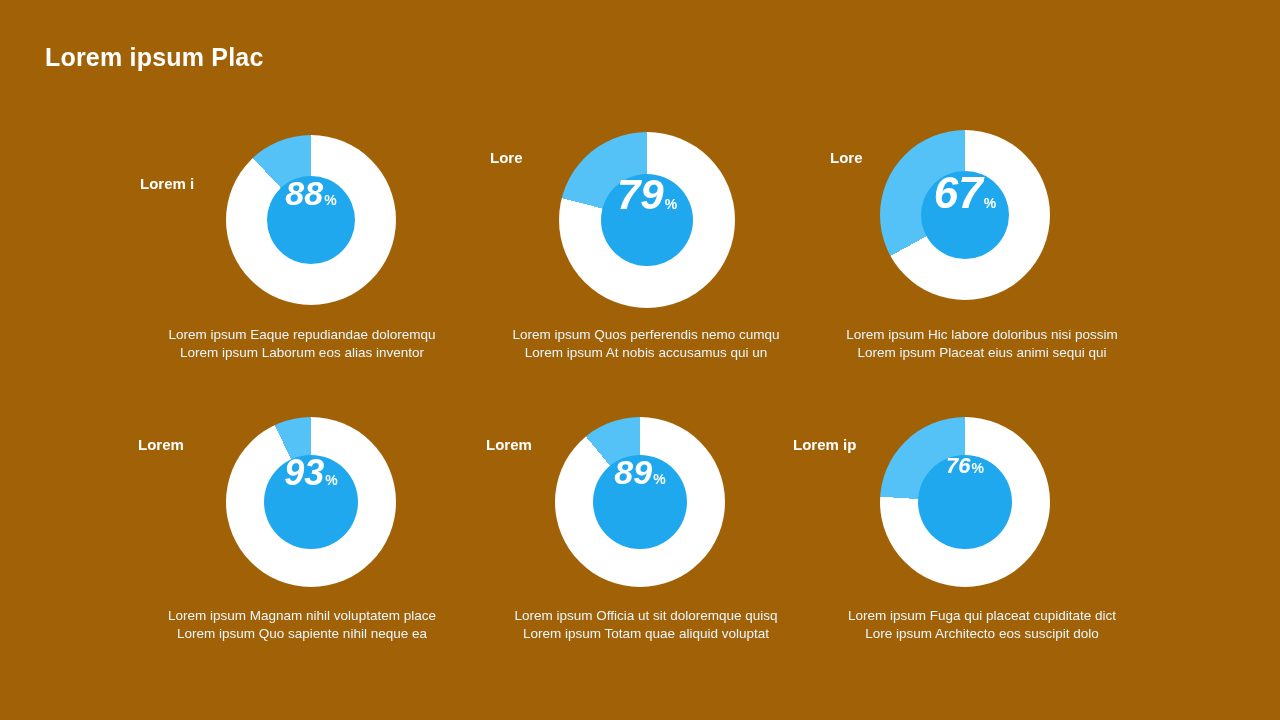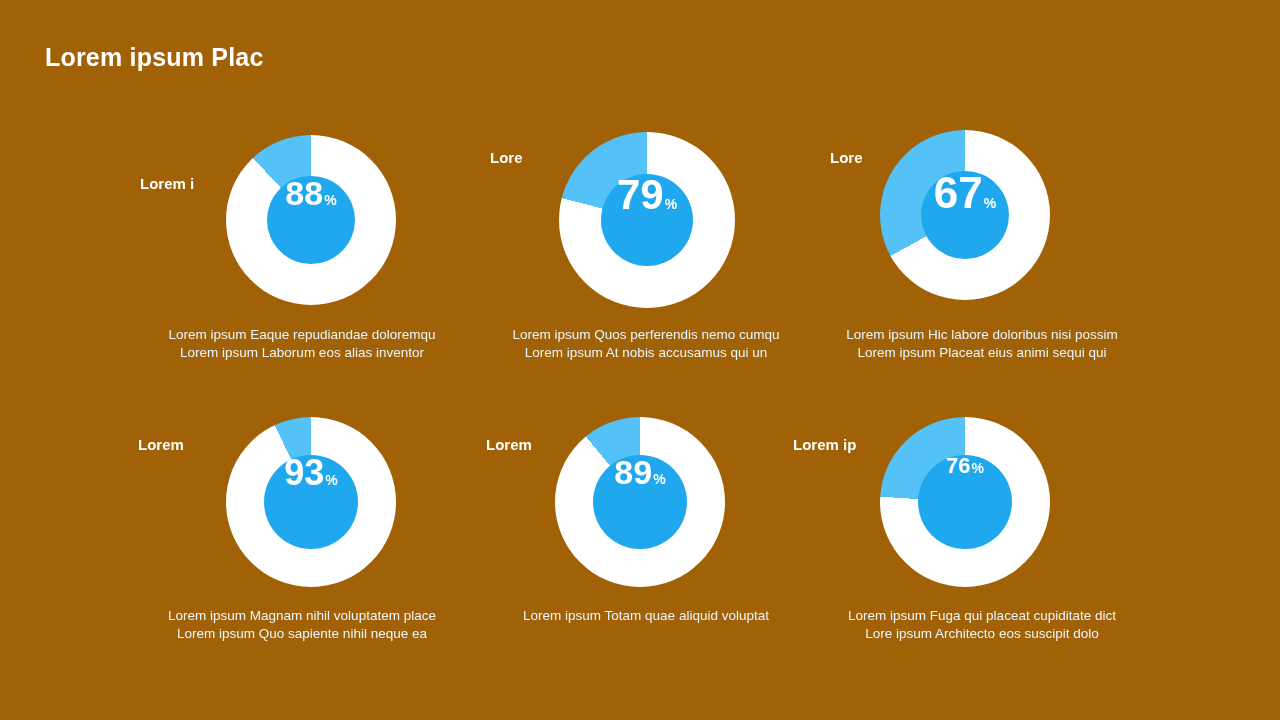--- a/index.html
+++ b/index.html
@@ -82,20 +82,21 @@
     justify-content: center;
     left: 50%;
     top: 50%;
     transform: translate(-50%, -50%);
   }
 
   .pct-value {
     color: #ffffff;
     font-weight: bold;
     line-height: 1;
+    font-style: italic;
   }
   .pct-sign {
     color: #ffffff;
     font-weight: bold;
     line-height: 1;
     margin-left: 1px;
   }
 
   .chart-label {
     position: absolute;
@@ -209,20 +210,21 @@
           <div class="donut-wrap" style="left:81px; top:17px;">
             <div class="donut" id="donut-5" style="width: 170px; height: 170px; background: conic-gradient(rgb(255, 255, 255) 0deg, rgb(255, 255, 255) 320.4deg, rgb(85, 194, 247) 320.4deg, rgb(85, 194, 247) 360deg);">
               <div class="donut-hole" style="width:94px;height:94px;justify-content:center;">
                 <span class="pct-value" style="font-size:34px;">89</span>
                 <span class="pct-sign" style="font-size:14px;">%</span>
               </div>
             </div>
           </div>
         </div>
         <div class="caption" style="top:207px;">
+          <span class="line">Lorem ipsum Officia ut sit doloremque quisq</span>
           <span class="line">Lorem ipsum Totam quae aliquid voluptat</span>
         </div>
       </div>
 
       <div class="card card-3">
         <div class="chart-area">
           <div class="chart-label" style="left:-25px; top:36px;">Lorem ip</div>
           <div class="donut-wrap" style="left:62px; top:17px;">
             <div class="donut" id="donut-6" style="width: 170px; height: 170px; background: conic-gradient(rgb(255, 255, 255) 0deg, rgb(255, 255, 255) 273.6deg, rgb(85, 194, 247) 273.6deg, rgb(85, 194, 247) 360deg);">
               <div class="donut-hole" style="width:94px;height:94px;">

